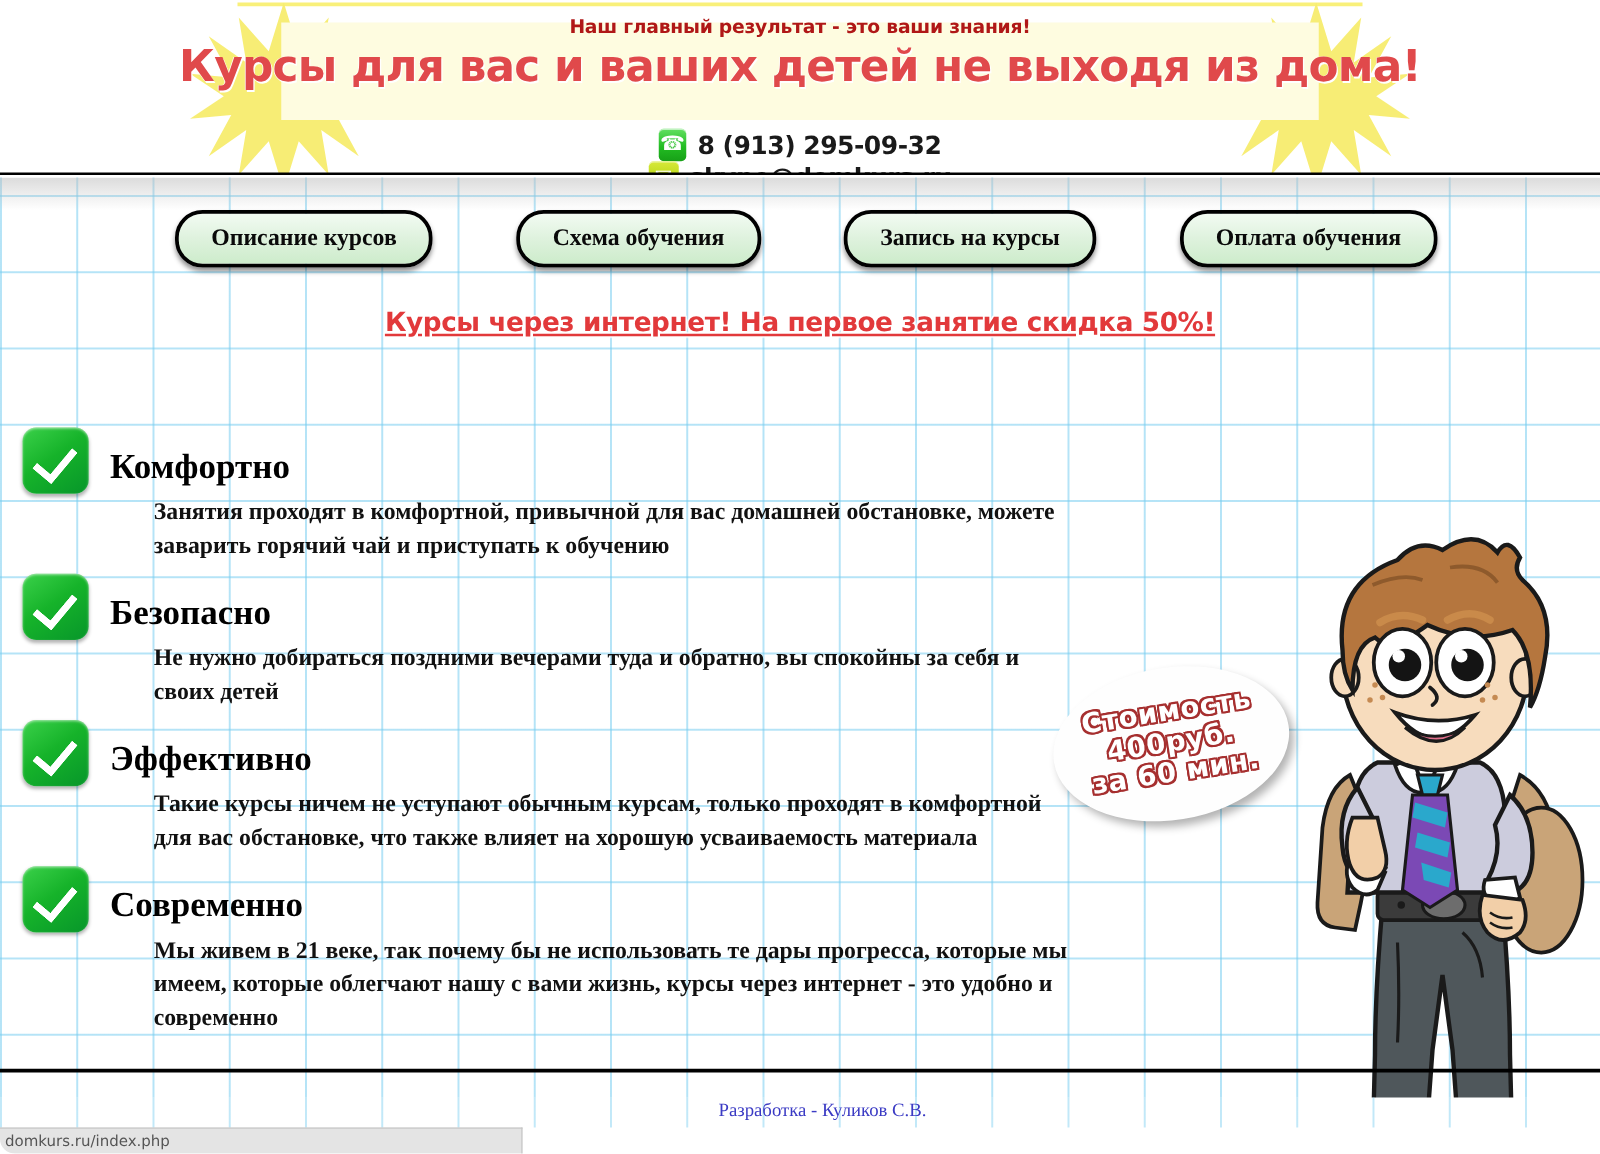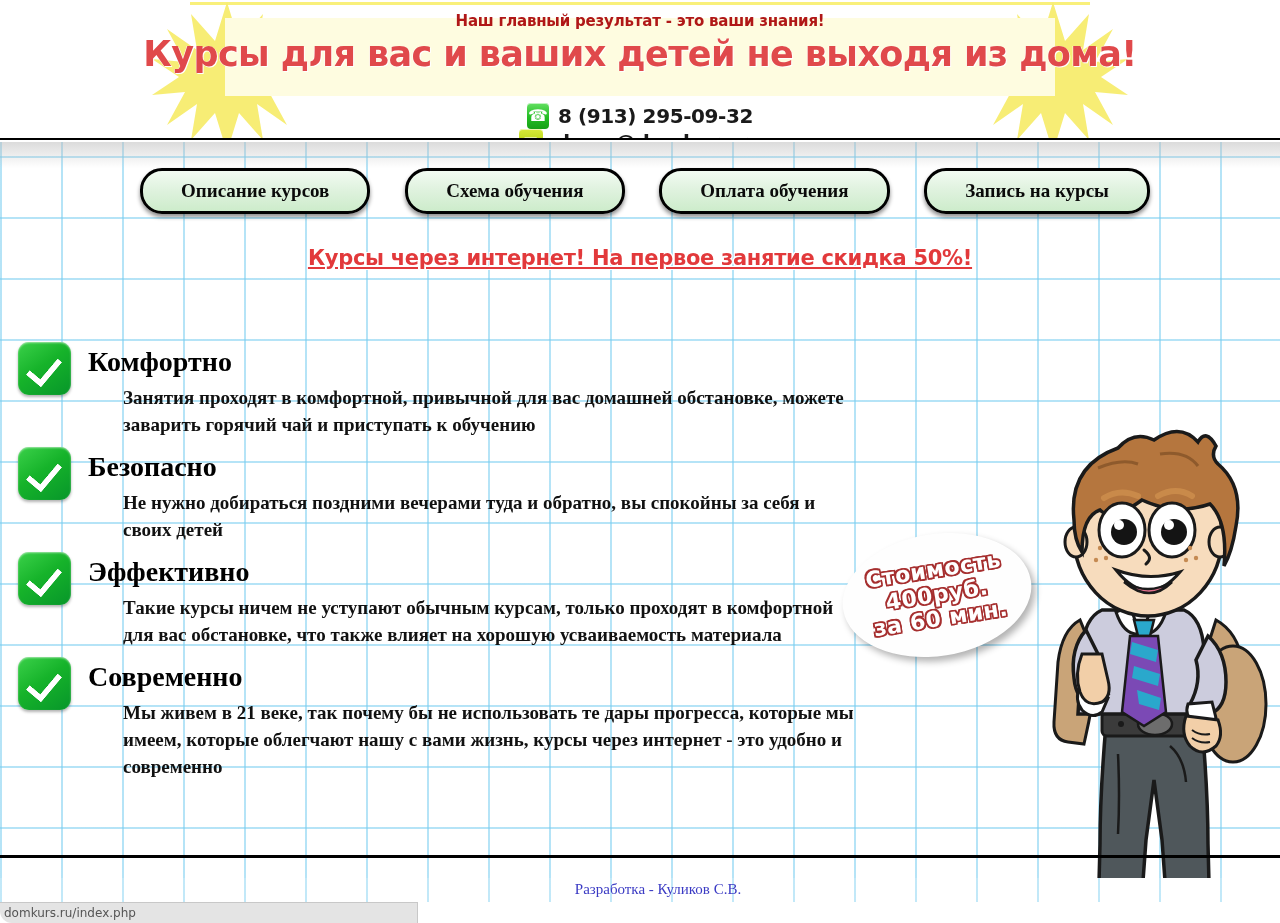--- a/index.html
+++ b/index.html
@@ -197,21 +197,21 @@
   .nav {
     position: absolute;
     left: 140px; top: 26px;
     width: 1010px;
     display: flex;
     justify-content: space-between;
     align-items: center;
   }
   .nav-btn {
     height: 40px;
-    padding: 0 38px;
+    padding: 0 26px;
     display: flex;
     align-items: center;
     justify-content: center;
     border: 3px solid #000000;
     border-radius: 22px;
     background: linear-gradient(180deg, #f2fbf2 0%, #dff2de 48%, #cdeccb 100%);
     box-shadow: 0 3px 4px rgba(0,0,0,0.45);
     font-family: "Liberation Serif", serif;
     font-size: 19px;
     font-weight: bold;
@@ -263,21 +263,21 @@
     left: 16px; top: 10px;
     width: 14px;
     height: 27px;
     border-right: 6px solid #ffffff;
     border-bottom: 6px solid #ffffff;
     transform: rotate(40deg);
     border-radius: 1px;
   }
   .feature-title {
     margin-left: 70px;
-    padding-top: 6px;
+    padding-top: 18px;
     font-family: "Liberation Serif", serif;
     font-size: 28px;
     font-weight: bold;
     color: #000000;
     line-height: 1.0;
   }
   .feature-body {
     margin-left: 105px;
     margin-top: 9px;
     max-width: 740px;
@@ -416,22 +416,22 @@
     </div>
 
     <div class="header-rule"></div>
   </div>
 
   <div class="content">
 
     <div class="nav">
       <div class="nav-btn">Описание курсов</div>
       <div class="nav-btn">Схема обучения</div>
+      <div class="nav-btn">Запись на курсы</div>
       <div class="nav-btn">Оплата обучения</div>
-      <div class="nav-btn">Запись на курсы</div>
     </div>
 
     <div class="promo">Курсы через интернет! На первое занятие скидка 50%!</div>
 
     <div class="features">
 
       <div class="feature">
         <div class="check-icon"></div>
         <div class="feature-title">Комфортно</div>
         <div class="feature-body">Занятия проходят в комфортной, привычной для вас домашней обстановке, можете заварить горячий чай и приступать к обучению</div>

